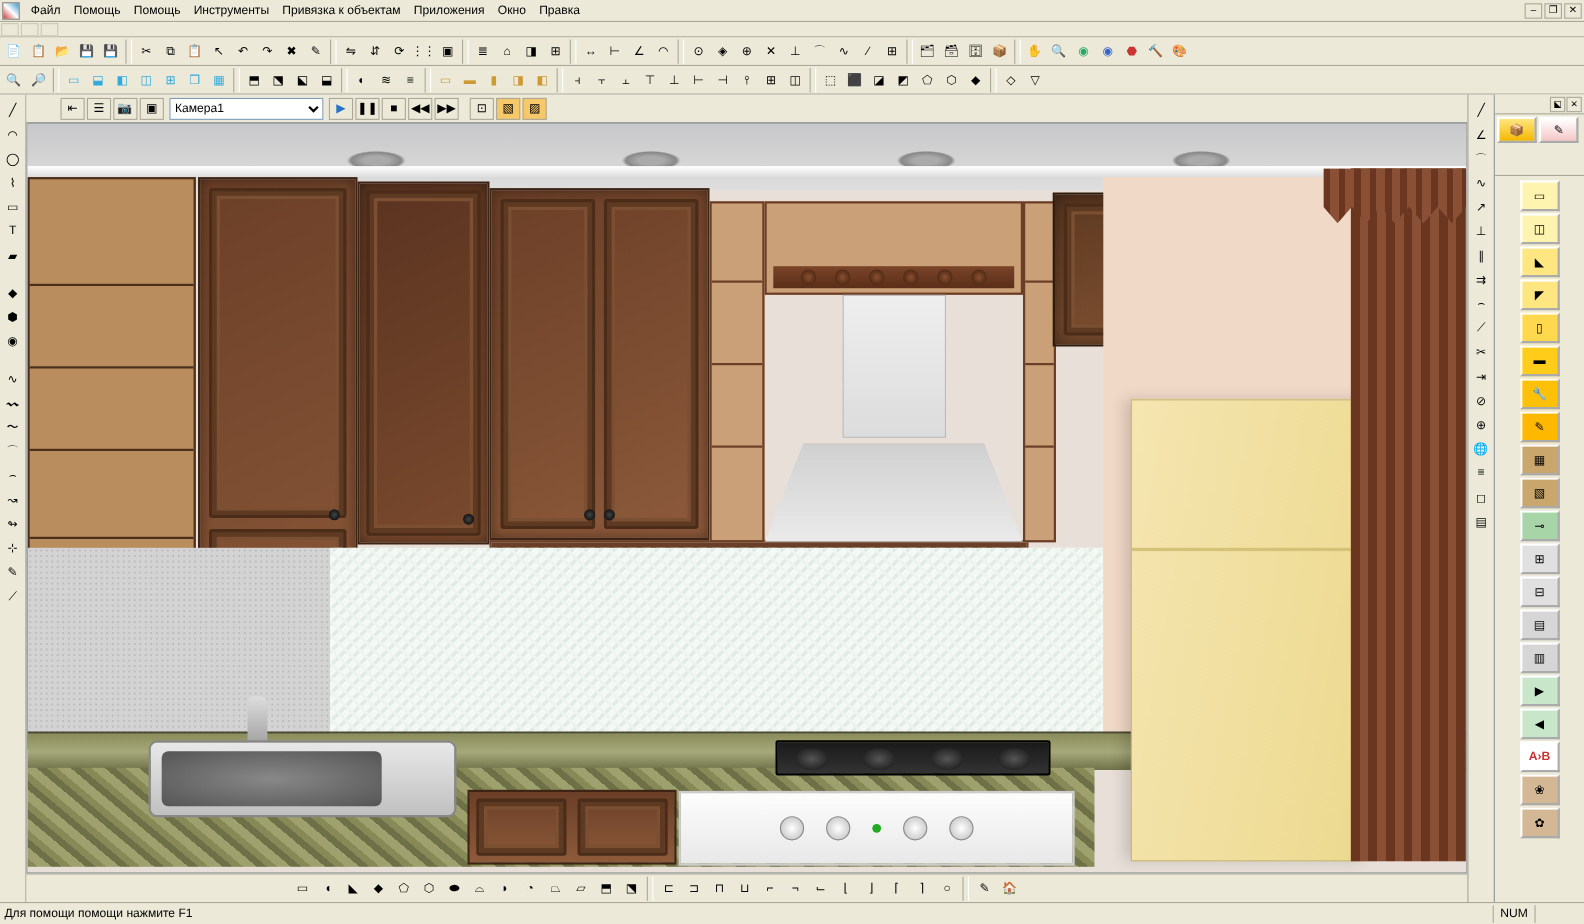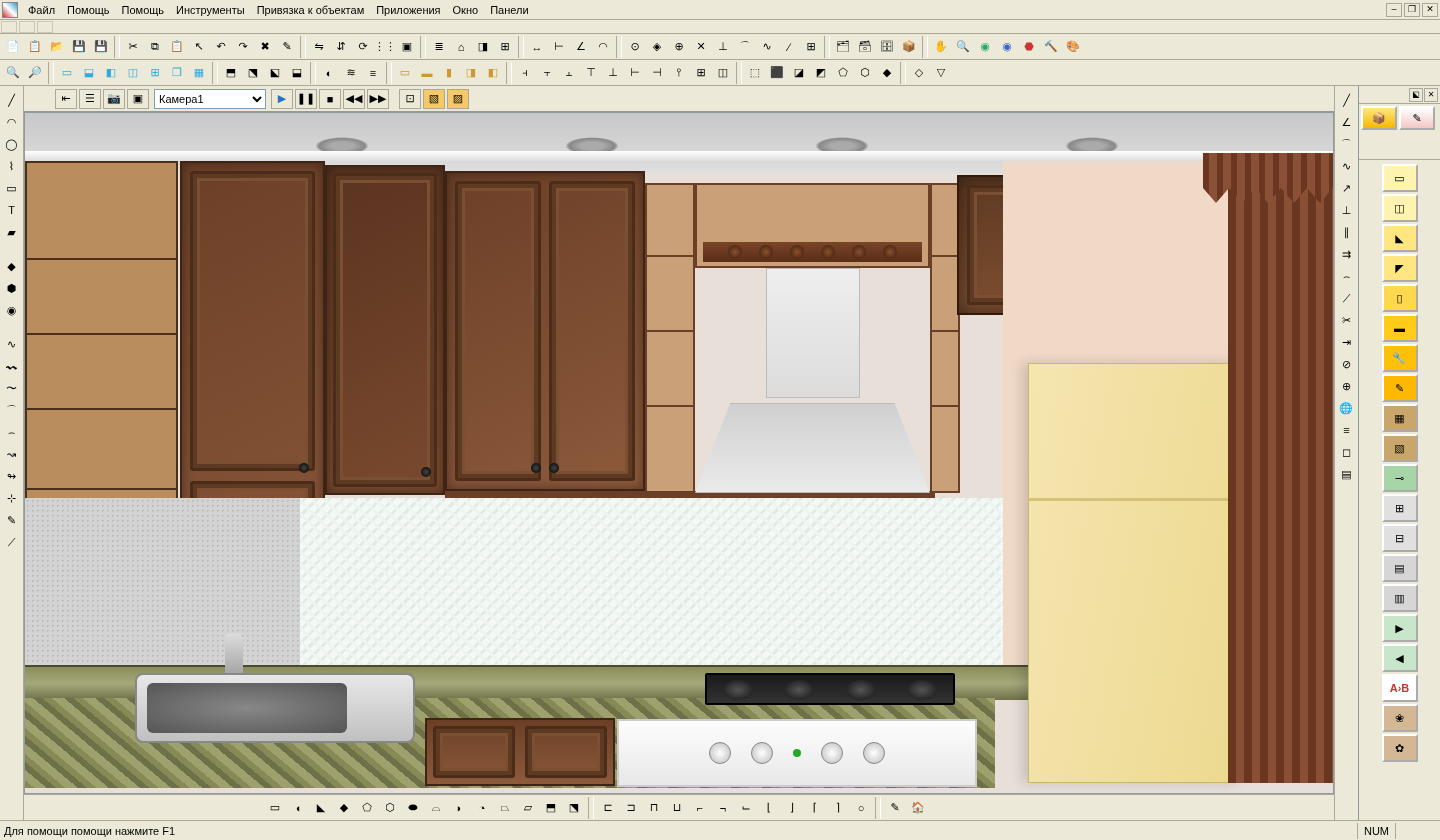--- a/index.html
+++ b/index.html
@@ -14,21 +14,21 @@
 .thin-strip { height:14px; background:#ece9d8; border-bottom:1px solid #aca899; display:flex; }
 .thin-seg { width:16px; height:12px; border:1px solid #ccc7b8; margin:1px; background:#ece9d8;}
 
 
 .toolbar-row { height:26px; background:#ece9d8; display:flex; align-items:center; border-bottom:1px solid #aca899; padding:0 2px;}
 .tb-sep { width:6px; height:22px; border-left:1px solid #aca899; border-right:1px solid #fff; margin:0 2px;}
 .tb-btn { width:22px; height:22px; display:flex; align-items:center; justify-content:center; cursor:default; border:1px solid transparent; }
 
 
 .camera-bar { height:26px; background:#ece9d8; display:flex; align-items:center; border-bottom:1px solid #919b9c; padding-left:30px;}
-.camera-bar select { width:112px; height:20px; font-size:11px; background:#fff; border:1px solid #7f9db9; margin:0 4px;}
+.camera-bar select { width:140px; height:20px; font-size:11px; background:#fff; border:1px solid #7f9db9; margin:0 4px;}
 .play-btn { width:22px; height:20px; display:flex; align-items:center; justify-content:center; border:1px solid #aca899; background:#ece9d8; margin:0 1px; cursor:default;}
 
 
 .main-area { flex:1; display:flex; min-height:0; }
 .left-toolbar { width:24px; background:#ece9d8; border-right:1px solid #aca899; display:flex; flex-direction:column; padding-top:4px; gap:2px; align-items:center;}
 .vtb-btn { width:20px; height:20px; display:flex; align-items:center; justify-content:center; border:1px solid transparent; cursor:default;}
 
 .viewport-wrap { flex:1; display:flex; flex-direction:column; min-width:0;}
 .viewport { flex:1; position:relative; background:#e8e0d8; border:1px solid #919b9c; overflow:hidden; margin:0; }
 .bottom-shape-bar { height:26px; background:#ece9d8; border-top:1px solid #aca899; display:flex; align-items:center; padding:0 220px 0 240px; gap:1px;}
@@ -112,21 +112,21 @@
 
 <div class="menubar">
   <div class="app-icon"></div>
   <div class="menu-item">Файл</div>
   <div class="menu-item">Помощь</div>
   <div class="menu-item">Помощь</div>
   <div class="menu-item">Инструменты</div>
   <div class="menu-item">Привязка к объектам</div>
   <div class="menu-item">Приложения</div>
   <div class="menu-item">Окно</div>
-  <div class="menu-item">Панели</div>
+  <div class="menu-item">Правка</div>
   <div class="window-controls">
     <div>–</div>
     <div>❐</div>
     <div>✕</div>
   </div>
 </div>
 
 <div class="thin-strip">
   <div class="thin-seg"></div>
   <div class="thin-seg"></div>

